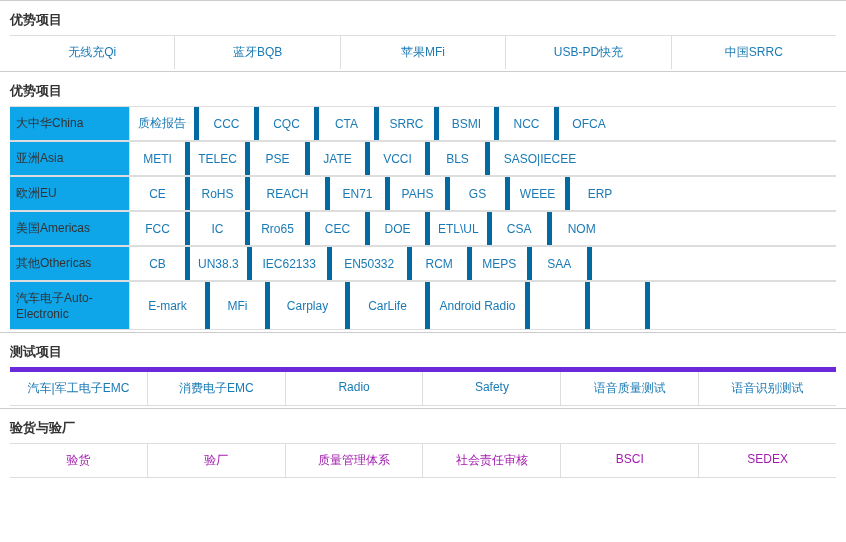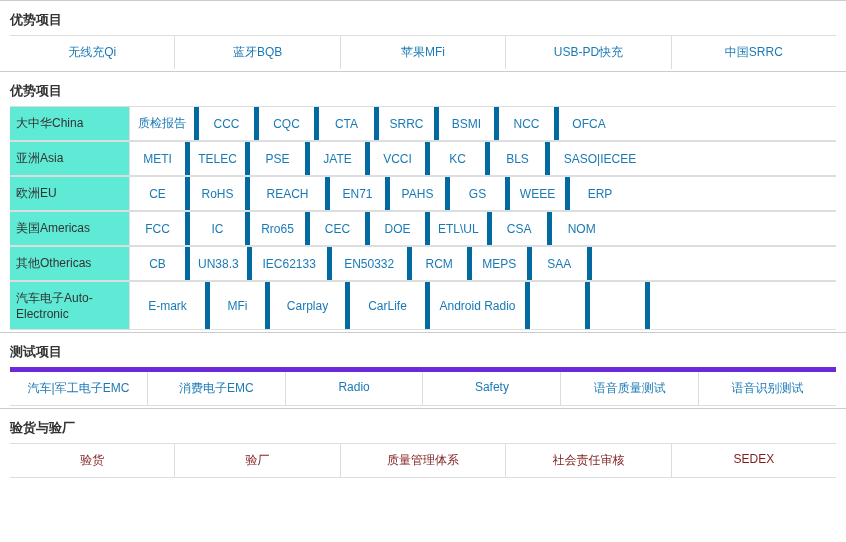--- a/index.html
+++ b/index.html
@@ -30,21 +30,21 @@
 
     .row-label {
       min-width: 120px;
       max-width: 120px;
       padding: 8px 6px;
       border-right: 1px solid #ddd;
       color: #333;
       font-size: 12px;
       display: flex;
       align-items: center;
-      background: #5eead4;
+      background: #0ea5e9;
     }
 
     .row-cells {
       display: flex;
       flex-wrap: wrap;
       flex: 1;
     }
 
     .cell {
       padding: 7px 8px;
@@ -114,21 +114,21 @@
     
     .verify-row {
       display: flex;
       border-top: 1px solid #ddd;
     }
 
     .verify-cell {
       flex: 1;
       padding: 8px 10px;
       text-align: center;
-      color: #7f1d1d;
+      color: #a21caf;
       border-right: 1px solid #ddd;
       font-size: 12px;
       cursor: pointer;
     }
 
     .verify-cell:last-child {
       border-right: none;
     }
 
     .bottom-border {
@@ -167,21 +167,20 @@
   </div>
 
   <div class="grid-row bottom-border">
     <div class="row-label">亚洲Asia</div>
     <div class="row-cells">
       <div class="cell">METI</div>
       <div class="cell">TELEC</div>
       <div class="cell">PSE</div>
       <div class="cell">JATE</div>
       <div class="cell">VCCI</div>
-      <div class="cell">KC</div>
       <div class="cell">BLS</div>
       <div class="cell wider">SASO|IECEE</div>
     </div>
   </div>
 
   <div class="grid-row bottom-border">
     <div class="row-label">欧洲EU</div>
     <div class="row-cells">
       <div class="cell">CE</div>
       <div class="cell">RoHS</div>
@@ -249,15 +248,16 @@
   </div>
 </div>
 
 <div class="section">
   <div class="section-title">验货与验厂</div>
   <div class="verify-row bottom-border">
     <div class="verify-cell">验货</div>
     <div class="verify-cell">验厂</div>
     <div class="verify-cell">质量管理体系</div>
     <div class="verify-cell">社会责任审核</div>
+    <div class="verify-cell">BSCI</div>
     <div class="verify-cell">SEDEX</div>
   </div>
 </div>
 
 </body></html>

